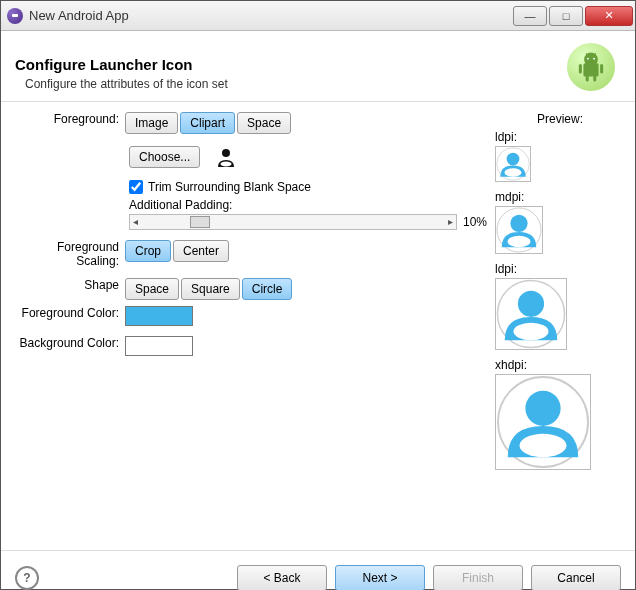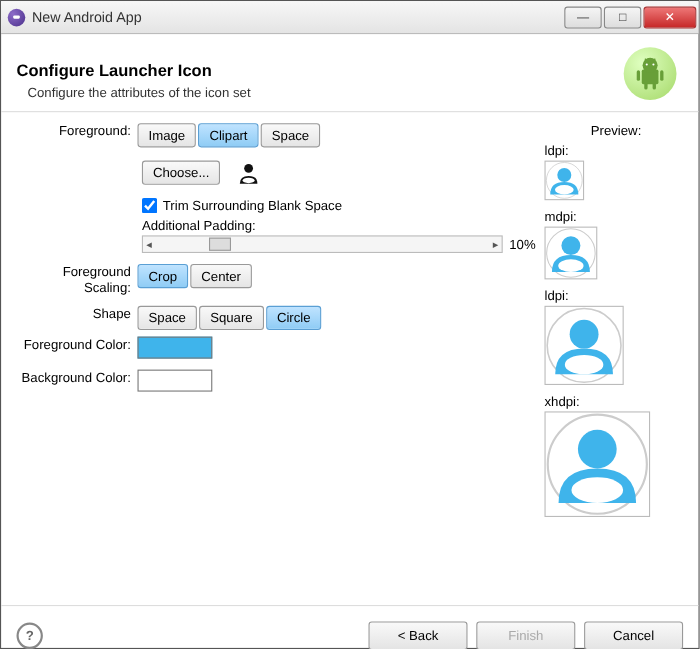--- a/index.html
+++ b/index.html
@@ -207,17 +207,18 @@
             </svg>
         </div>
       </div>
     </div>
   </div>
 
   <div class="footer">
     <div class="helpbtn">?</div>
     <div class="footbtns">
       <button class="fbtn">&lt; Back</button>
+      <button class="fbtn primary">Next &gt;</button>
       <button class="fbtn" disabled="">Finish</button>
       <button class="fbtn">Cancel</button>
     </div>
   </div>
 </div>
 
 </body></html>

